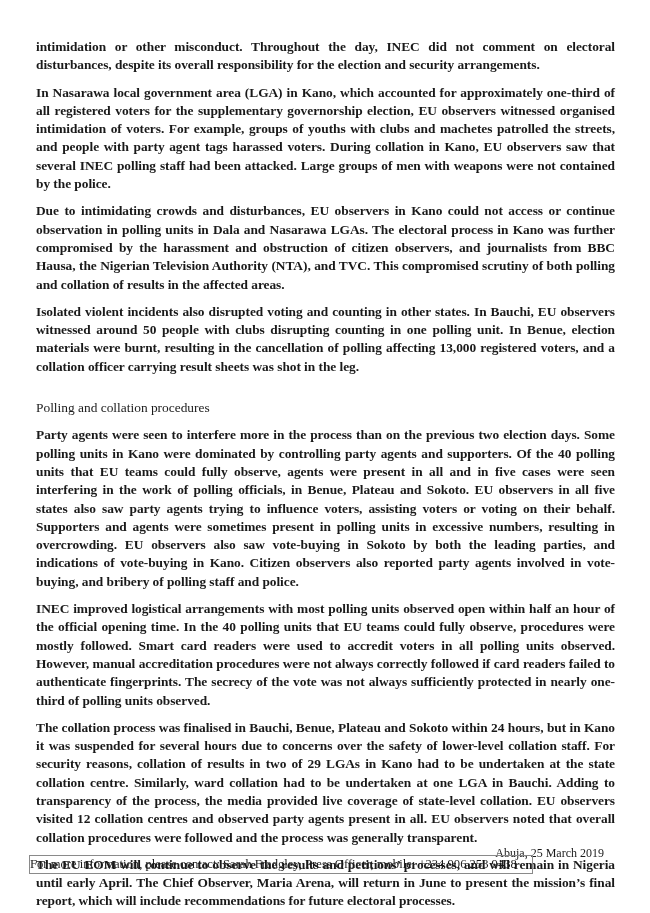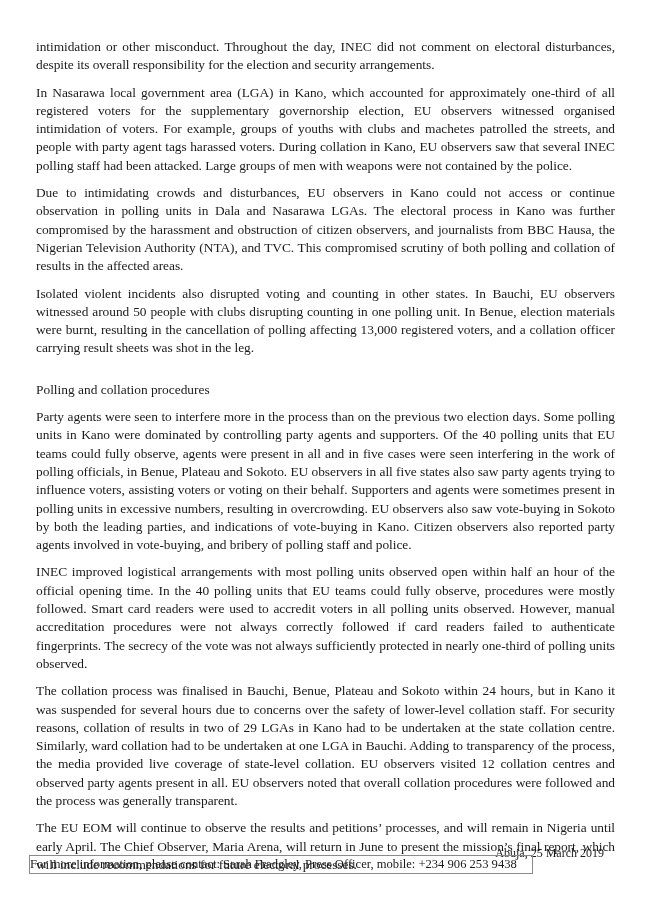--- a/index.html
+++ b/index.html
@@ -20,20 +20,21 @@
       left: 36px;
       top: 38px;
       width: 579px;
     }
     .para {
       font-size: 13.4px;
       line-height: 18.3px;
       text-align: justify;
       margin: 0 0 9px 0;
       letter-spacing: -0.05px;
+      font-weight: bold;
     }
     .heading {
       font-size: 13.4px;
       line-height: 18.3px;
       font-weight: normal;
       margin: 23px 0 9px 0;
     }
     .dateline {
       position: absolute;
       right: 46px;

